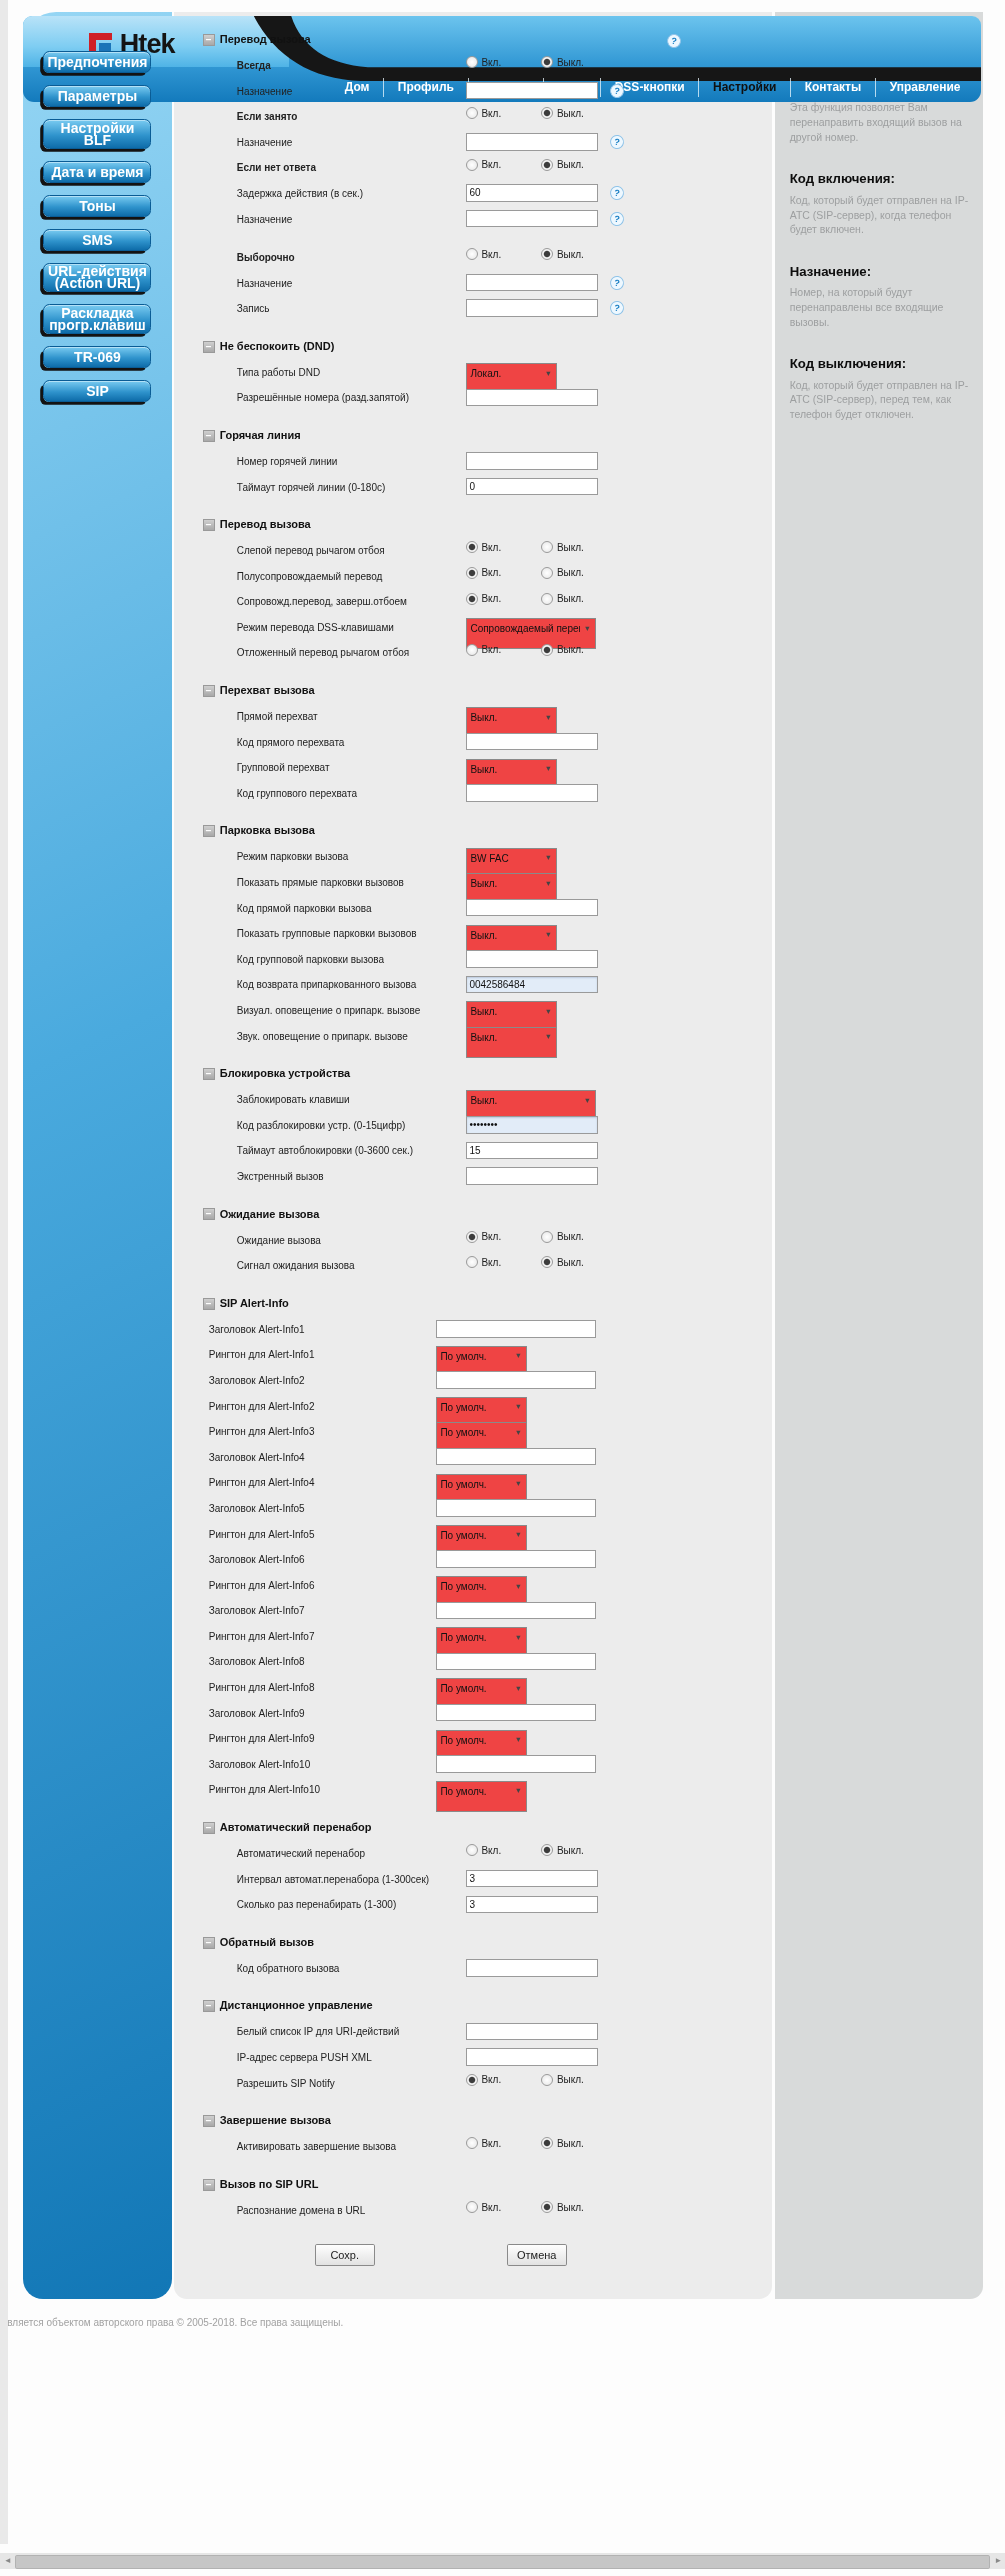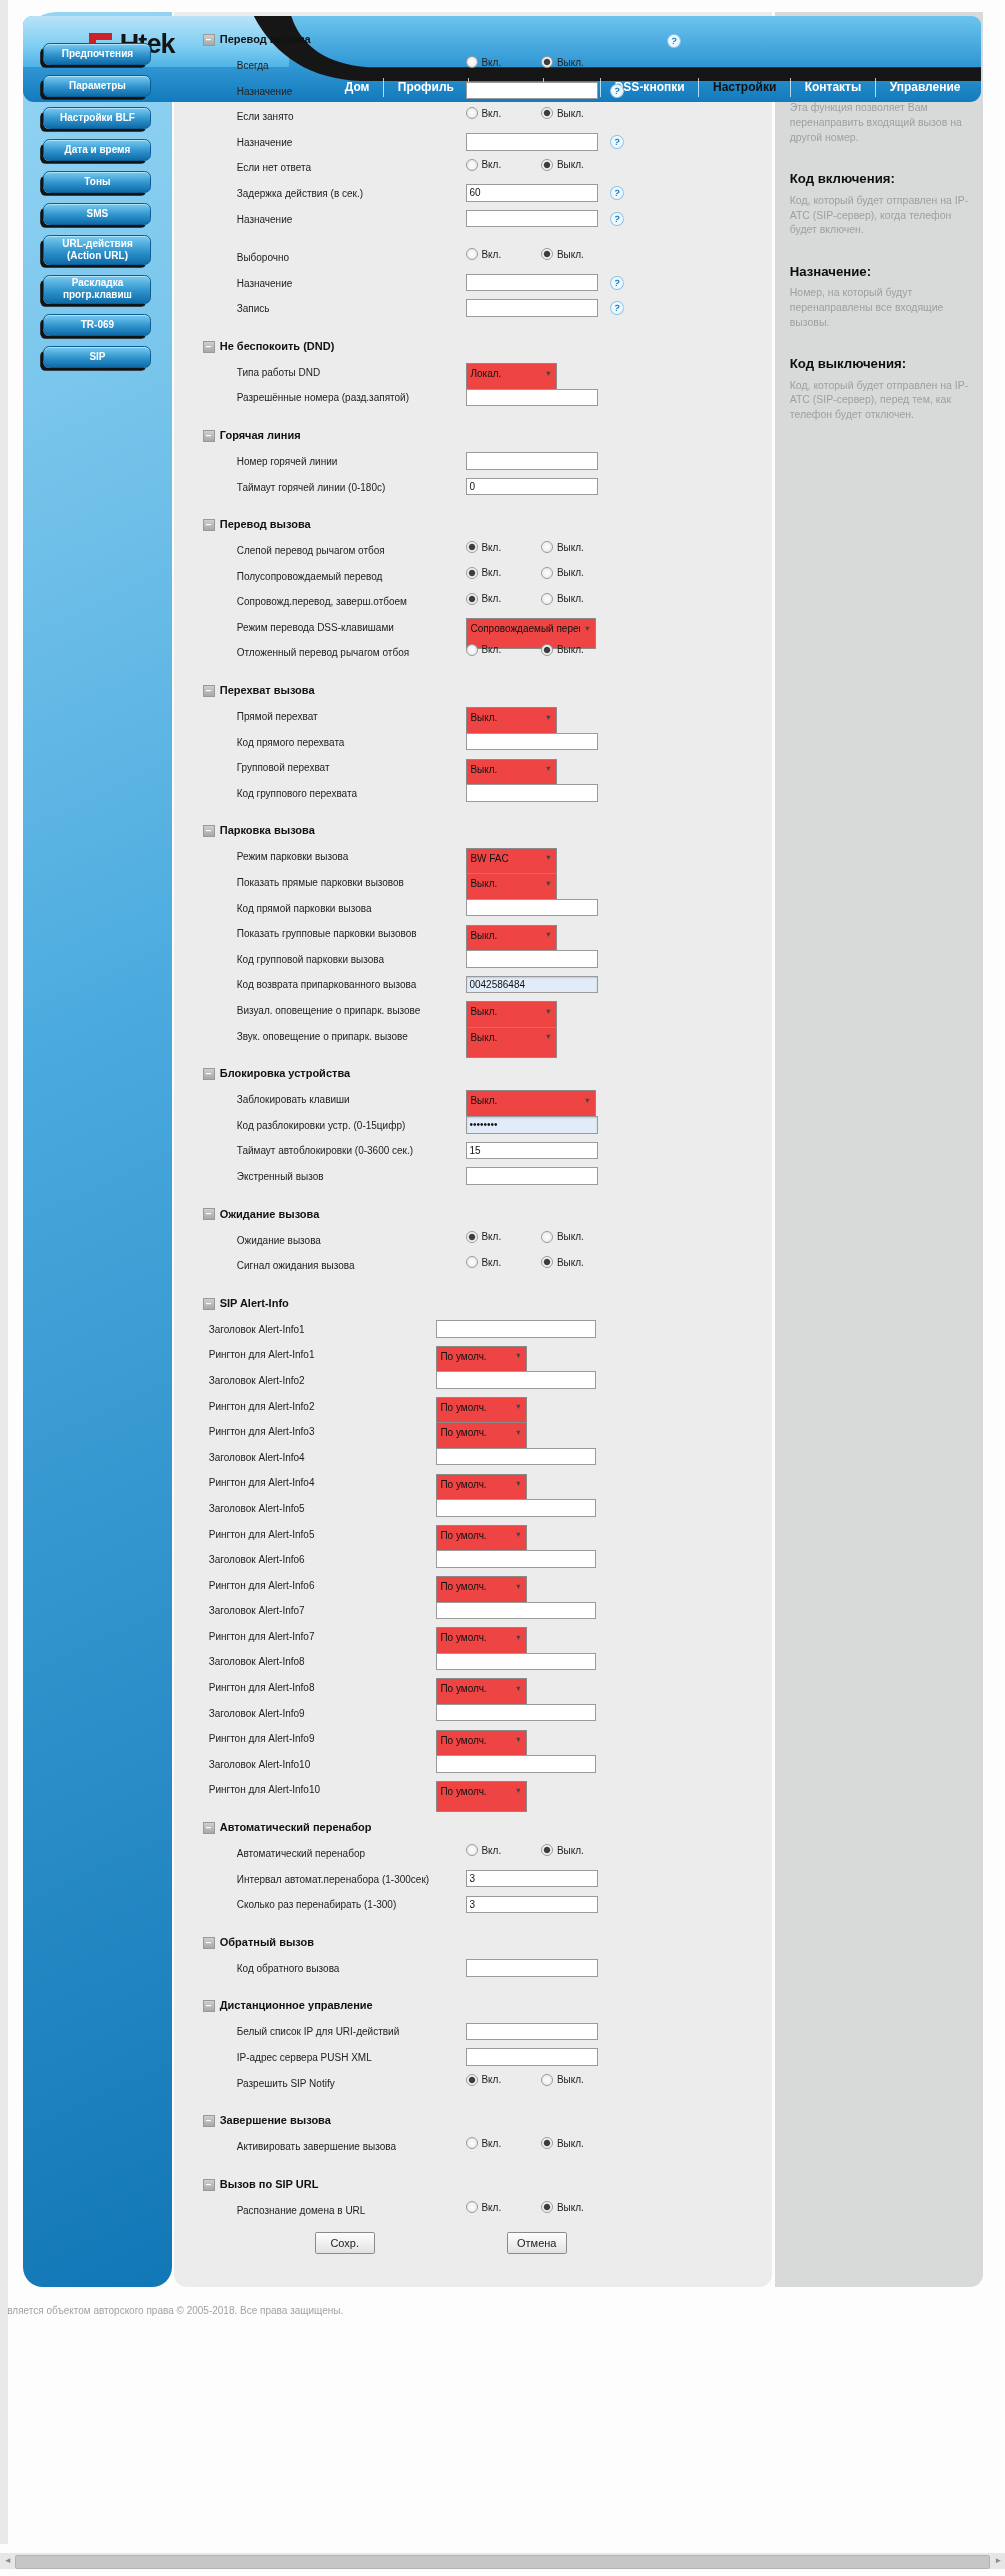--- a/index.html
+++ b/index.html
@@ -19,59 +19,59 @@
   .logo-icon .blue{position:absolute;left:10px;top:12px;width:12px;height:12px;background:#1b74b8;}
   .logo-text{font-size:27px;font-weight:bold;color:#141414;letter-spacing:-0.9px;}
   .navrow{position:absolute;left:308px;bottom:5.5px;display:flex;align-items:center;}
   .nav-item{color:#fff;font-size:12px;font-weight:bold;padding:2.7px 13.7px;white-space:nowrap;cursor:pointer;}
   .nav-item + .nav-item{border-left:0.9px solid rgba(235,248,255,.75);}
   .nav-item.active{color:#101010;}
   
   .main{display:flex;align-items:stretch;margin:12px 0 0 23px;width:960px;}
   .sidebar{width:149px;background:linear-gradient(155deg,#96d6f4 0%,#4aaade 45%,#1277b6 100%);
            border-radius:33px 0 20px 20px;padding-top:27px;box-sizing:border-box;}
-  .side-btn{position:relative;margin:4px auto 10px;width:108px;min-height:22px;padding:1.8px 1.8px;box-sizing:border-box;
+  .side-btn{position:relative;margin:12px auto 10px;width:108px;min-height:22px;padding:1.8px 1.8px;box-sizing:border-box;
             background:linear-gradient(180deg,#79cbf1 0%,#2f93cc 55%,#0e6ca9 100%);
-            border:0.9px solid #0a5c95;border-radius:6.4px;color:#fff;font-weight:bold;font-size:10px;line-height:12px;
+            border:0.9px solid #0a5c95;border-radius:6.4px;color:#fff;font-weight:bold;font-size:14px;line-height:12px;
             display:flex;align-items:center;justify-content:center;text-align:center;cursor:pointer;
             box-shadow:-3.7px 3.7px 0 -0.9px #131313, inset 0 0.9px 0 rgba(255,255,255,.45);}
   .content{width:599px;margin-left:1.8px;background:#ececec;border-radius:0 0 12.8px 12.8px;padding:12.8px 0 31px;box-sizing:border-box;}
   .hints{width:208px;margin-left:2.7px;background:#d8dada;border-radius:0 0 12.8px 0;box-sizing:border-box;padding-bottom:12px;}
   
   .section{position:relative;}
   .sect-h{height:27px;margin-top:11px;position:relative;}
   .section:first-child .sect-h{margin-top:1.8px;}
   .minus{position:absolute;left:29px;top:7.3px;width:12px;height:12px;background:linear-gradient(#cfcfcf,#a8a8a8);
          border:0.9px solid #999;box-sizing:border-box;color:#fff;font-size:10px;line-height:9px;text-align:center;font-weight:bold;cursor:pointer;}
   .stitle{position:absolute;left:46px;top:6.4px;font-size:11px;font-weight:bold;color:#111;}
   .row{height:25.6px;position:relative;}
   .spacer{height:12.8px;}
   .lbl{position:absolute;left:63px;top:6.4px;font-size:10px;color:#222;max-width:224px;}
-  .lbl.b{font-weight:normal;}
+  .lbl.b{font-weight:bold;}
   .section.tight .lbl{left:35px;}
   .ctl{position:absolute;left:292px;top:2.7px;display:flex;align-items:center;}
   .section.tight .ctl{left:262px;}
   input.txt{width:125px;height:13.7px;border:0.9px solid #9a9a9a;font-size:10px;padding:0.9px 2.7px;background:#fff;color:#111;
             font-family:"Liberation Sans",sans-serif;}
   .section.tight input.txt{width:153px;}
   input.txt.hl{background:#e2ecf8;box-shadow:inset 0 0.9px 1.8px rgba(70,100,140,.25);}
   .selwrap{position:relative;display:inline-block;height:31px;border:0.9px solid #8a8a8a;background:#ef4444;box-sizing:border-box;}
   .selwrap::after{content:"▼";position:absolute;right:3.7px;top:4.6px;font-size:7.3px;color:#444;pointer-events:none;}
   .selwrap select{appearance:none;-webkit-appearance:none;border:0;background:transparent;font-size:10px;height:17.3px;
                   padding:0 14.6px 0 3.7px;width:89px;color:#111;font-family:"Liberation Sans",sans-serif;}
   .selwrap.w select{width:128px;}
   .rd{appearance:none;-webkit-appearance:none;width:12px;height:12px;margin:0;border-radius:50%;
       border:0.9px solid #9a9a9a;background:radial-gradient(#fff,#e4e4e4);cursor:pointer;}
   .rd:checked{background:radial-gradient(circle,#3c3c3c 0 2.7px,#f3f3f3 3.7px);}
   .rlbl{font-size:10px;color:#222;margin:0 0 0 3.7px;}
   .rgap{width:40px;}
   .help{width:12px;height:12px;border-radius:50%;border:0.9px solid #8fc3e8;color:#1b7fc4;font-size:9px;font-weight:bold;
         display:inline-flex;align-items:center;justify-content:center;margin-left:12px;background:#eef8ff;transform:rotate(10deg);cursor:pointer;}
   .help.hdr{position:absolute;left:493px;top:7.3px;margin:0;}
-  .btns{margin-top:8px;height:24px;position:relative;padding-left:44px;}
+  .btns{margin-top:20px;height:24px;position:relative;padding-left:44px;}
   .btn{position:absolute;width:60px;height:22px;background:linear-gradient(#fefefe,#e2e2e2);border:0.9px solid #8a8a8a;
        border-radius:1.8px;font-size:11px;color:#222;cursor:pointer;font-family:"Liberation Sans",sans-serif;}
   .btn.save{left:141px;}
   .btn.cancel{left:333px;}
   
   .hint-tab{margin:12px 0 0 18px;width:120px;height:28px;border-radius:7.3px 18px 18px 7.3px;
             background:linear-gradient(180deg,#54b7e9,#1583c6);color:#fff;font-size:12.8px;font-weight:bold;
             display:flex;align-items:center;justify-content:center;box-shadow:0 1.8px 2.7px rgba(0,0,0,.25);}
   .hint h4{margin:27px 14.6px 6.4px;font-size:13.2px;color:#0d0d0d;}
   .hint p{margin:0 11px 0 14.6px;font-size:10.5px;color:#9d9fa0;line-height:1.4;}

